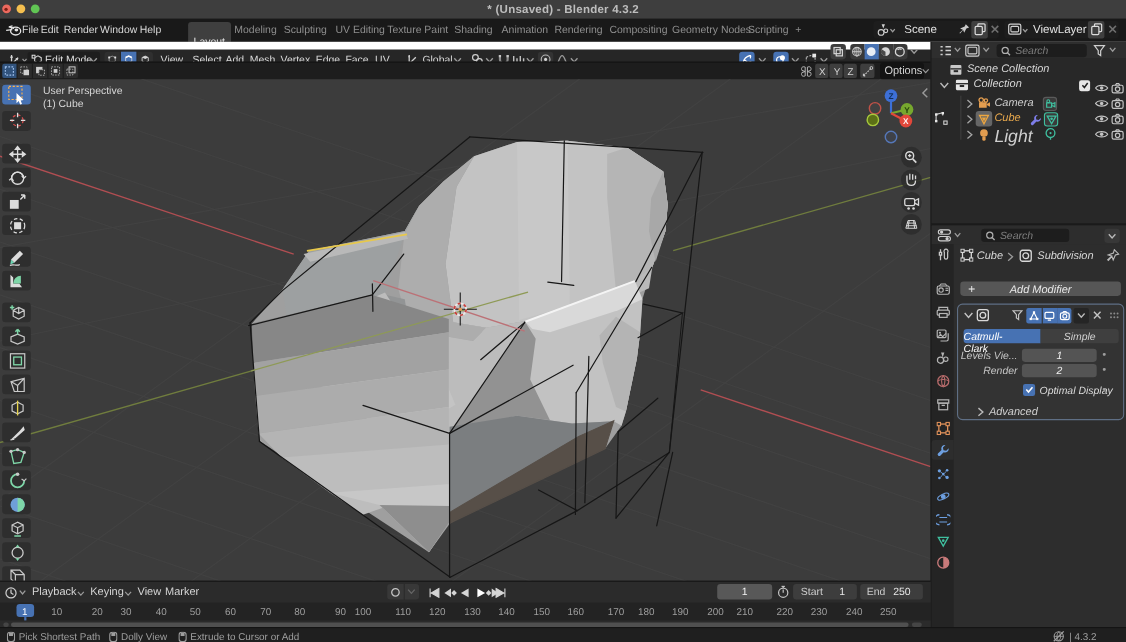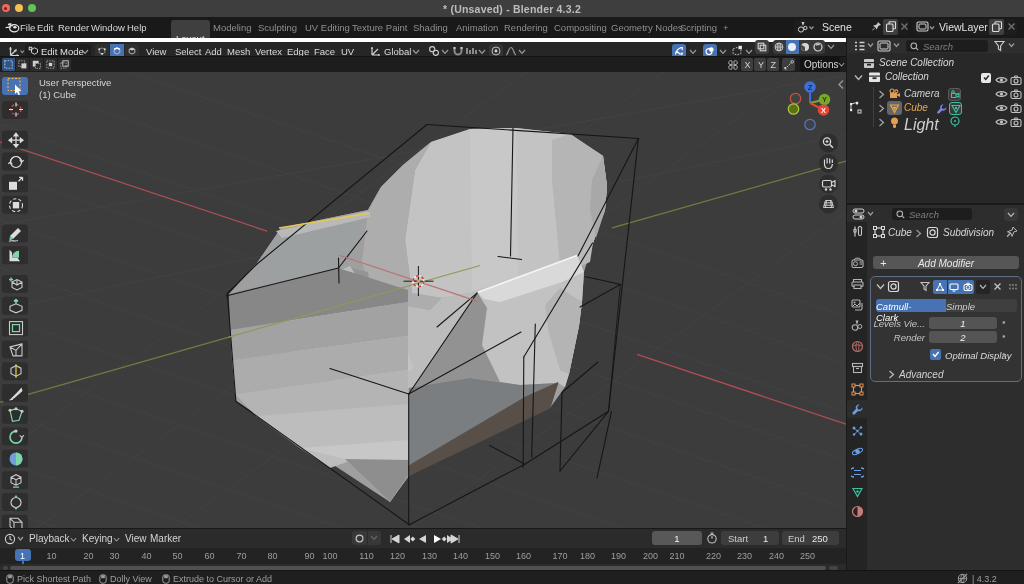--- a/index.html
+++ b/index.html
@@ -8,21 +8,21 @@
 
 #titlebar{left:0;top:0;width:1024px;height:17px;background:#3e3e3e;}
 .tl{width:8px;height:8px;border-radius:50%;top:4px;}
 #title{width:1024px;text-align:center;top:3px;font-size:10.5px;font-weight:bold;color:#bdbdbd;letter-spacing:.2px}
 
 #topbar{left:0;top:17px;width:1024px;height:21px;background:#191919;color:#d5d5d5;font-size:9.5px;}
 .menu{top:4.5px;color:#d9d9d9;font-size:9.5px}
 .tab{top:3px;height:15px;line-height:15px;border-radius:3px;color:#8f8f8f;font-size:9.5px}
 .tab.active{background:#3f3f3f;color:#e6e6e6;padding:11px 5px}
 
-#toolhdr{left:0;top:38px;width:1024px;height:18px;background:#262626;border-top:4px solid #ffffff;}
+#toolhdr{left:0;top:38px;width:1024px;height:18px;background:#262626;border-top:7px solid #ffffff;}
 .hmenu{top:3.5px;font-size:9.5px;color:#dadada}
 #toolset{left:0;top:56px;width:1024px;height:16px;background:#1d1d1d;border-top:1px solid #131313;}
 
 #rightcol{left:846px;top:38px;width:178px;height:532px;background:#282828;border-left:1px solid #191919;font-style:italic;}
 
 #timeline{left:0;top:528px;width:846px;height:42px;background:#242424;border-top:1px solid #181818}
 #statusbar{left:0;top:570px;width:1024px;height:14px;background:#1f1f1f;border-top:1px solid #141414}
 .small{font-size:9px;color:#9e9e9e}
 </style></head>
 <body>
@@ -832,21 +832,21 @@
           <circle cx="8" cy="2" r="0.9"></circle>
           <circle cx="2" cy="5.5" r="0.9"></circle>
           <circle cx="5" cy="5.5" r="0.9"></circle>
           <circle cx="8" cy="5.5" r="0.9"></circle>
         </g>
       </svg>
 
     <div class="abs" style="left:29px;top:261px;width:70px;height:13px;background:#4772b3;border-radius:3px 0 0 3px"></div>
     <div class="abs" style="left:99px;top:261px;width:71px;height:13px;background:#3f3f3f;border-radius:0 3px 3px 0"></div>
     <div class="abs" style="left:29px;top:263px;width:48px;text-align:left;font-size:9.5px;color:#fff">Catmull-Clark</div>
-    <div class="abs" style="left:99px;top:263px;width:71px;text-align:left;font-size:9.5px;color:#d0d0d0">Simple</div>
+    <div class="abs" style="left:99px;top:263px;width:71px;text-align:center;font-size:9.5px;color:#d0d0d0">Simple</div>
 
     <div class="abs" style="left:0px;top:280px;width:78px;text-align:right;font-size:9.5px;color:#c6c6c6">Levels Vie...</div>
     <div class="abs" style="left:82px;top:278.5px;width:68px;height:12px;background:#545454;border-radius:3px"></div>
     <div class="abs" style="left:82px;top:280px;width:68px;text-align:center;font-size:9.5px;color:#f0f0f0">1</div>
     <div class="abs" style="left:155px;top:279px;font-size:10px;color:#9e9e9e">•</div>
     <div class="abs" style="left:0px;top:294px;width:78px;text-align:right;font-size:9.5px;color:#c6c6c6">Render</div>
     <div class="abs" style="left:82px;top:292.5px;width:68px;height:12px;background:#545454;border-radius:3px"></div>
     <div class="abs" style="left:82px;top:294px;width:68px;text-align:center;font-size:9.5px;color:#f0f0f0">2</div>
     <div class="abs" style="left:155px;top:293px;font-size:10px;color:#9e9e9e">•</div>
     <div class="abs" style="left:83px;top:310.5px;width:11px;height:11px;background:#4772b3;border-radius:2px"></div>

